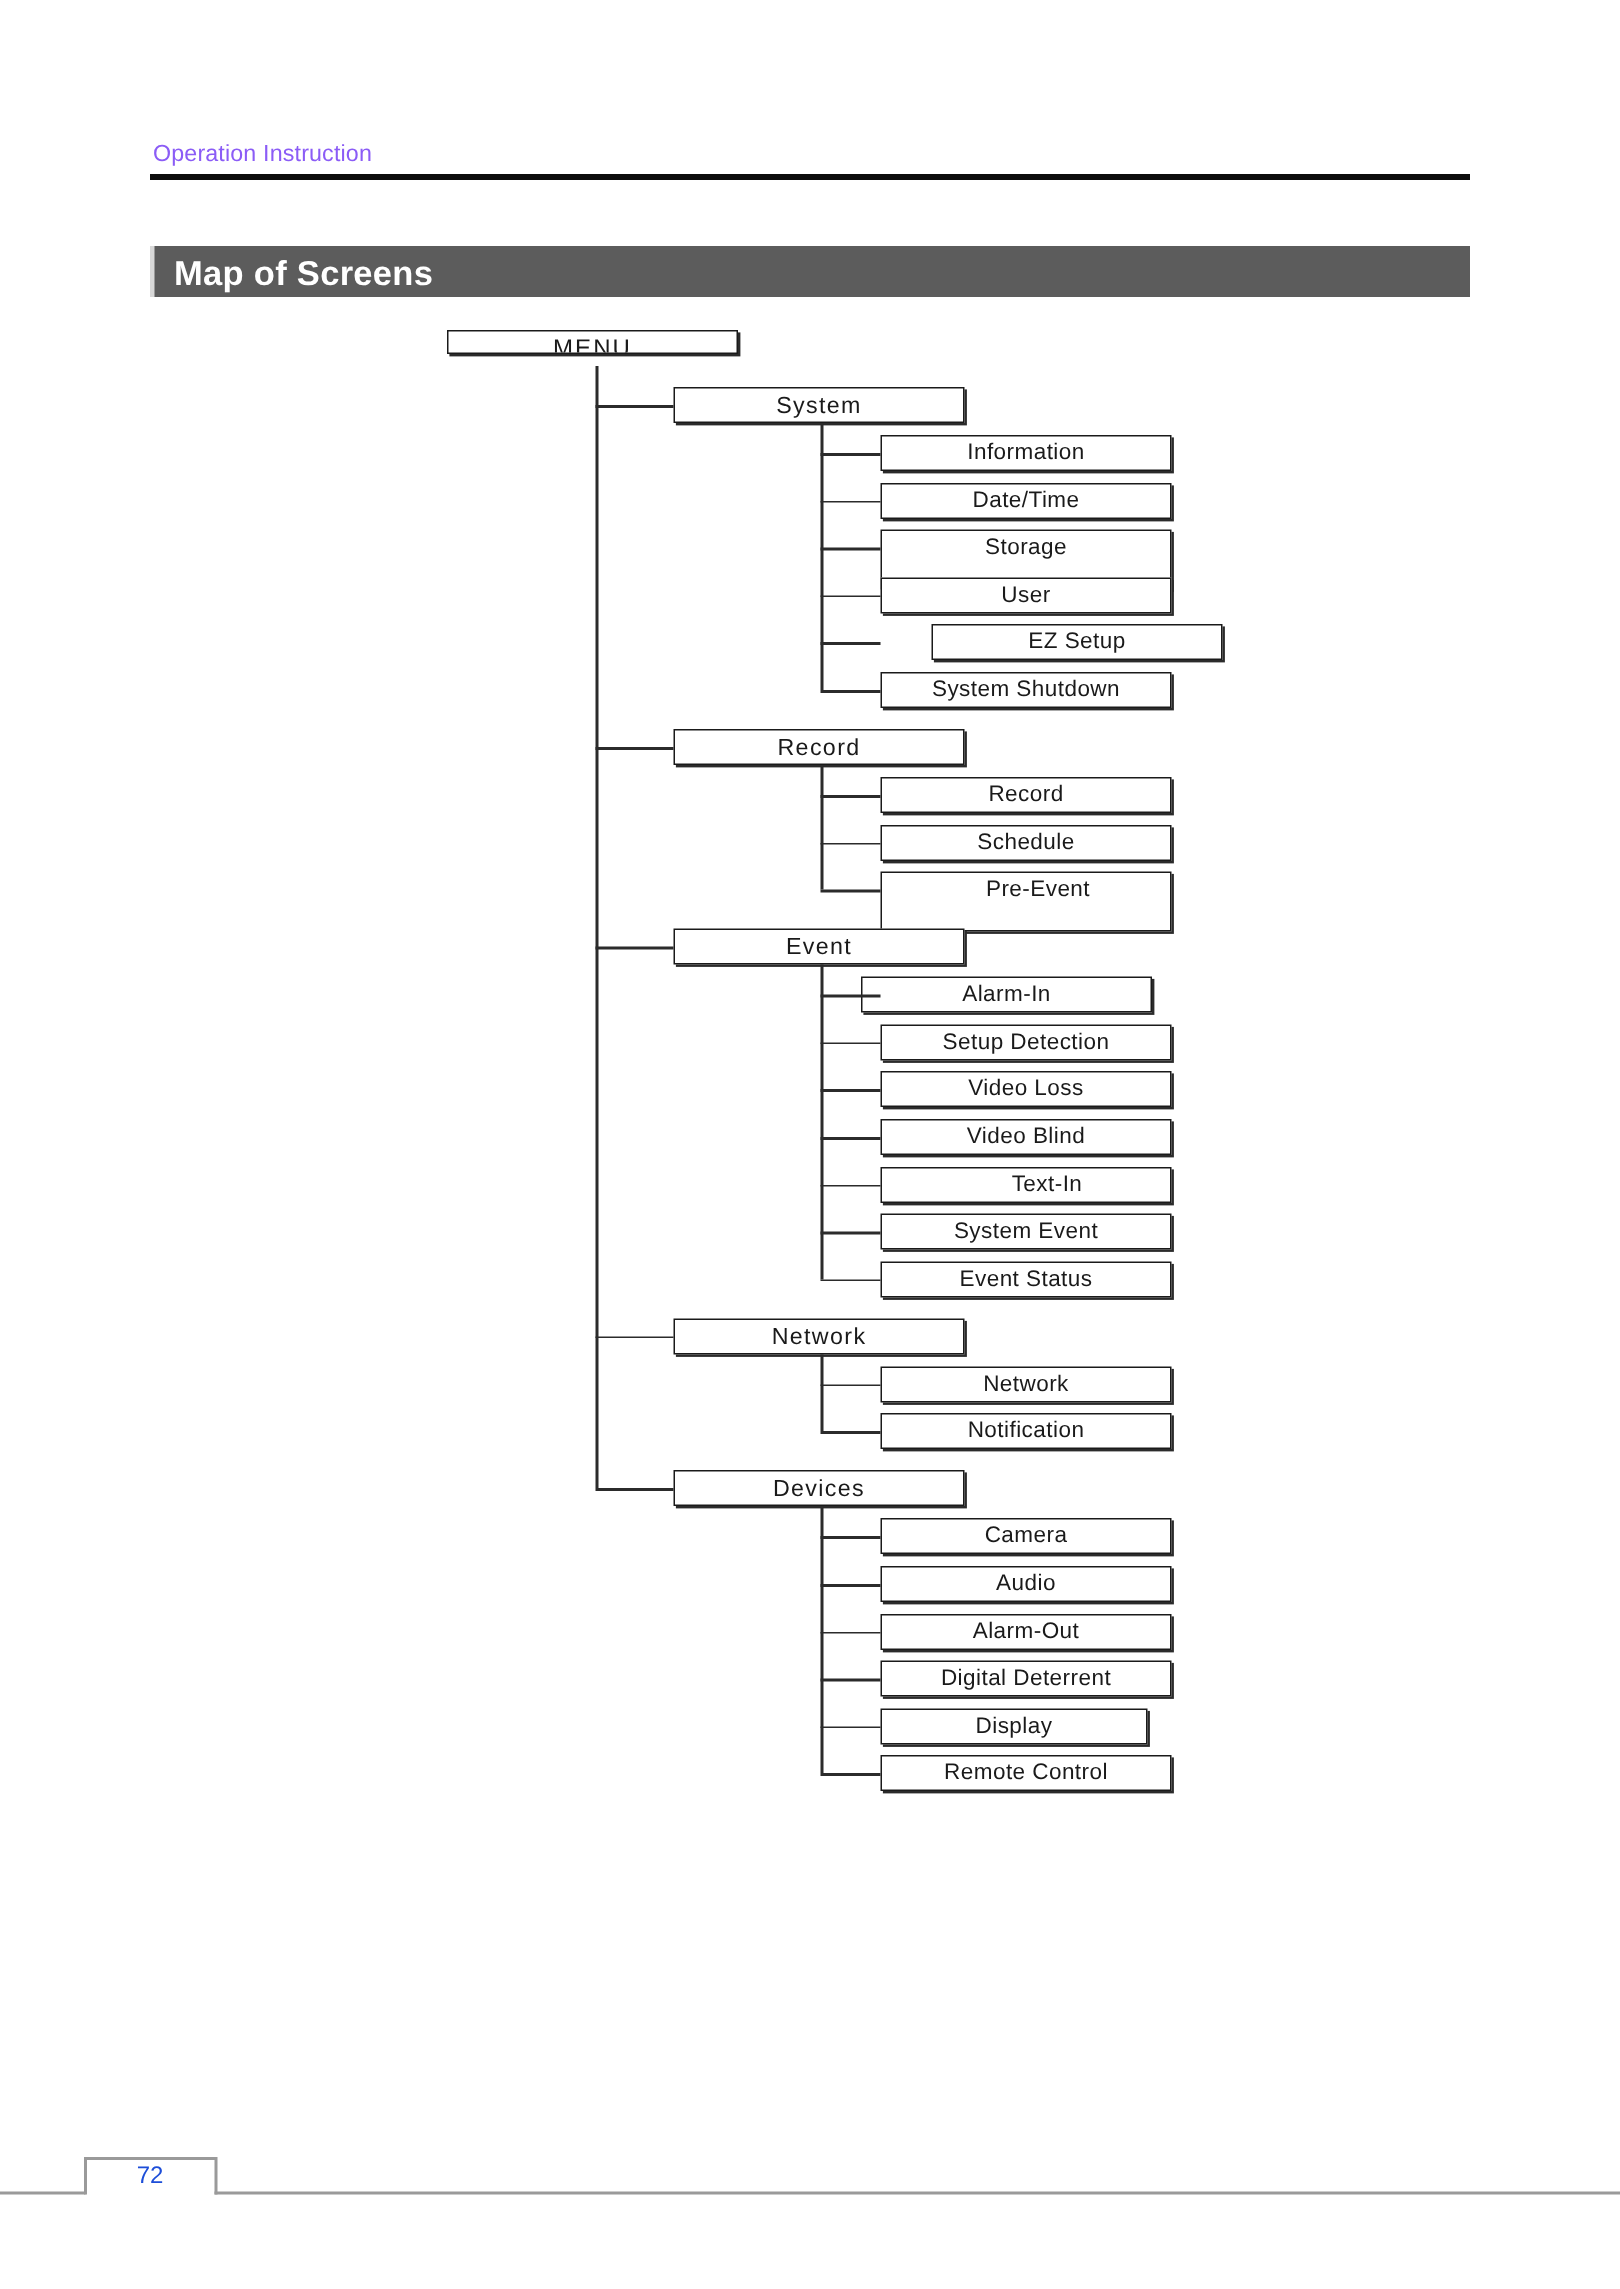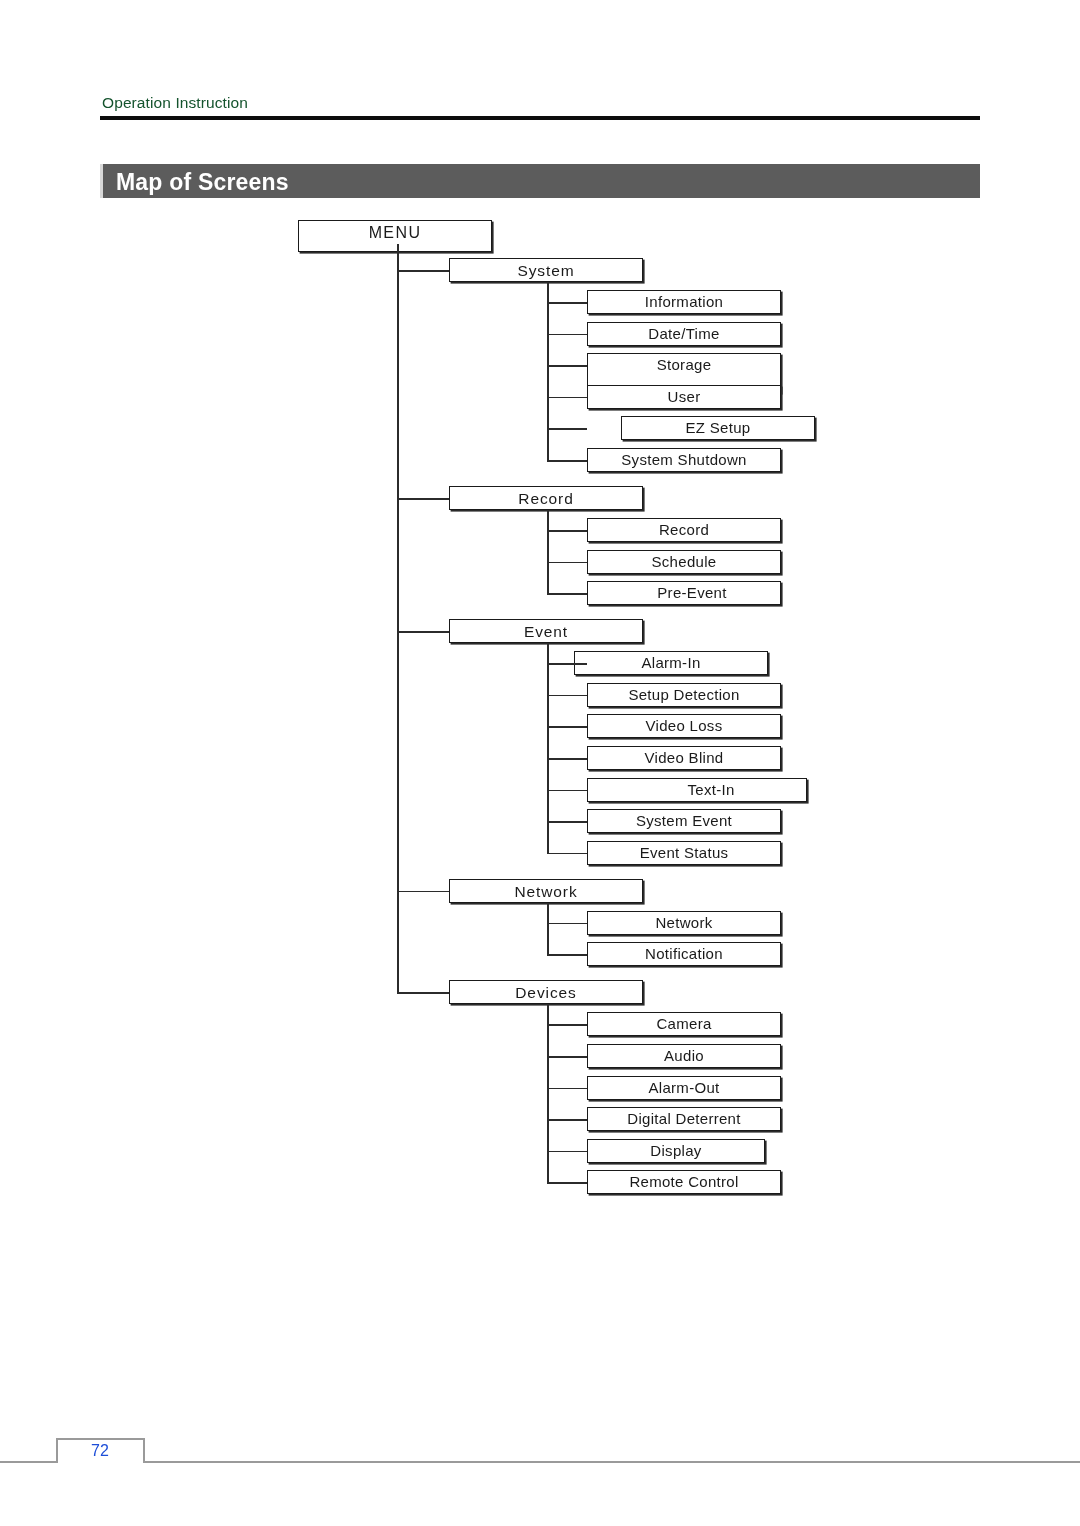--- a/index.html
+++ b/index.html
@@ -19,21 +19,21 @@
     background: #ffffff;
     overflow: hidden;
   }
 
   
   .hdr-text {
     position: absolute;
     left: 102px;
     top: 94px;
     font-size: 15.5px;
-    color: #14532d;
+    color: #8b5cf6;
     letter-spacing: 0.1px;
     white-space: nowrap;
   }
   .hdr-rule {
     position: absolute;
     left: 100px;
     top: 116px;
     width: 880px;
     height: 4px;
     background: #0d0d0d;
@@ -169,21 +169,21 @@
 <div id="page">
 
   <div class="hdr-text">Operation Instruction</div>
   <div class="hdr-rule"></div>
 
   <div class="banner"></div>
   <div class="banner-edge"></div>
   <div class="banner-title">Map of Screens</div>
 
   <div id="tree">
-      <div class="node lv1" style="left: 298px; top: 220px; width: 194px; height: 32px;">
+      <div class="node lv1" style="left: 298px; top: 220px; width: 194px; height: 16px;">
         <span>MENU</span>
       </div>
       <div class="node lv2" style="left: 449px; top: 258px; width: 194px; height: 24px;">
         <span>System</span>
       </div>
       <div class="conn h" style="left: 397px; top: 270px; width: 52px;"></div>
       <div class="node lv3" style="left: 587px; top: 290px; width: 194px; height: 24px;">
         <span>Information</span>
       </div>
       <div class="conn h" style="left: 547px; top: 302px; width: 40px;"></div>
@@ -213,21 +213,21 @@
       </div>
       <div class="conn h" style="left: 397px; top: 498px; width: 52px;"></div>
       <div class="node lv3" style="left: 587px; top: 518px; width: 194px; height: 24px;">
         <span>Record</span>
       </div>
       <div class="conn h" style="left: 547px; top: 530px; width: 40px;"></div>
       <div class="node lv3" style="left: 587px; top: 549.6px; width: 194px; height: 24px;">
         <span>Schedule</span>
       </div>
       <div class="conn h" style="left: 547px; top: 561.6px; width: 40px;"></div>
-      <div class="node lv3" style="left: 587px; top: 581.2px; width: 194px; height: 24px; padding-left: 16px;">
+      <div class="node lv3" style="left: 587px; top: 581.2px; width: 194px; height: 40px; padding-left: 16px;">
         <span>Pre-Event</span>
       </div>
       <div class="conn h" style="left: 547px; top: 593.2px; width: 40px;"></div>
       <div class="conn v" style="left: 547px; top: 510px; height: 83.2px;"></div>
       <div class="node lv2" style="left: 449px; top: 619.2px; width: 194px; height: 24px;">
         <span>Event</span>
       </div>
       <div class="conn h" style="left: 397px; top: 631.2px; width: 52px;"></div>
       <div class="node lv3" style="left: 574px; top: 651.2px; width: 194px; height: 24px;">
         <span>Alarm-In</span>
@@ -238,21 +238,21 @@
       </div>
       <div class="conn h" style="left: 547px; top: 694.8px; width: 40px;"></div>
       <div class="node lv3" style="left: 587px; top: 714.4px; width: 194px; height: 24px;">
         <span>Video Loss</span>
       </div>
       <div class="conn h" style="left: 547px; top: 726.4px; width: 40px;"></div>
       <div class="node lv3" style="left: 587px; top: 746px; width: 194px; height: 24px;">
         <span>Video Blind</span>
       </div>
       <div class="conn h" style="left: 547px; top: 758px; width: 40px;"></div>
-      <div class="node lv3" style="left: 587px; top: 777.6px; width: 220px; height: 24px; padding-left: 28px;">
+      <div class="node lv3" style="left: 587px; top: 777.6px; width: 194px; height: 24px; padding-left: 28px;">
         <span>Text-In</span>
       </div>
       <div class="conn h" style="left: 547px; top: 789.6px; width: 40px;"></div>
       <div class="node lv3" style="left: 587px; top: 809.2px; width: 194px; height: 24px;">
         <span>System Event</span>
       </div>
       <div class="conn h" style="left: 547px; top: 821.2px; width: 40px;"></div>
       <div class="node lv3" style="left: 587px; top: 840.8px; width: 194px; height: 24px;">
         <span>Event Status</span>
       </div>

